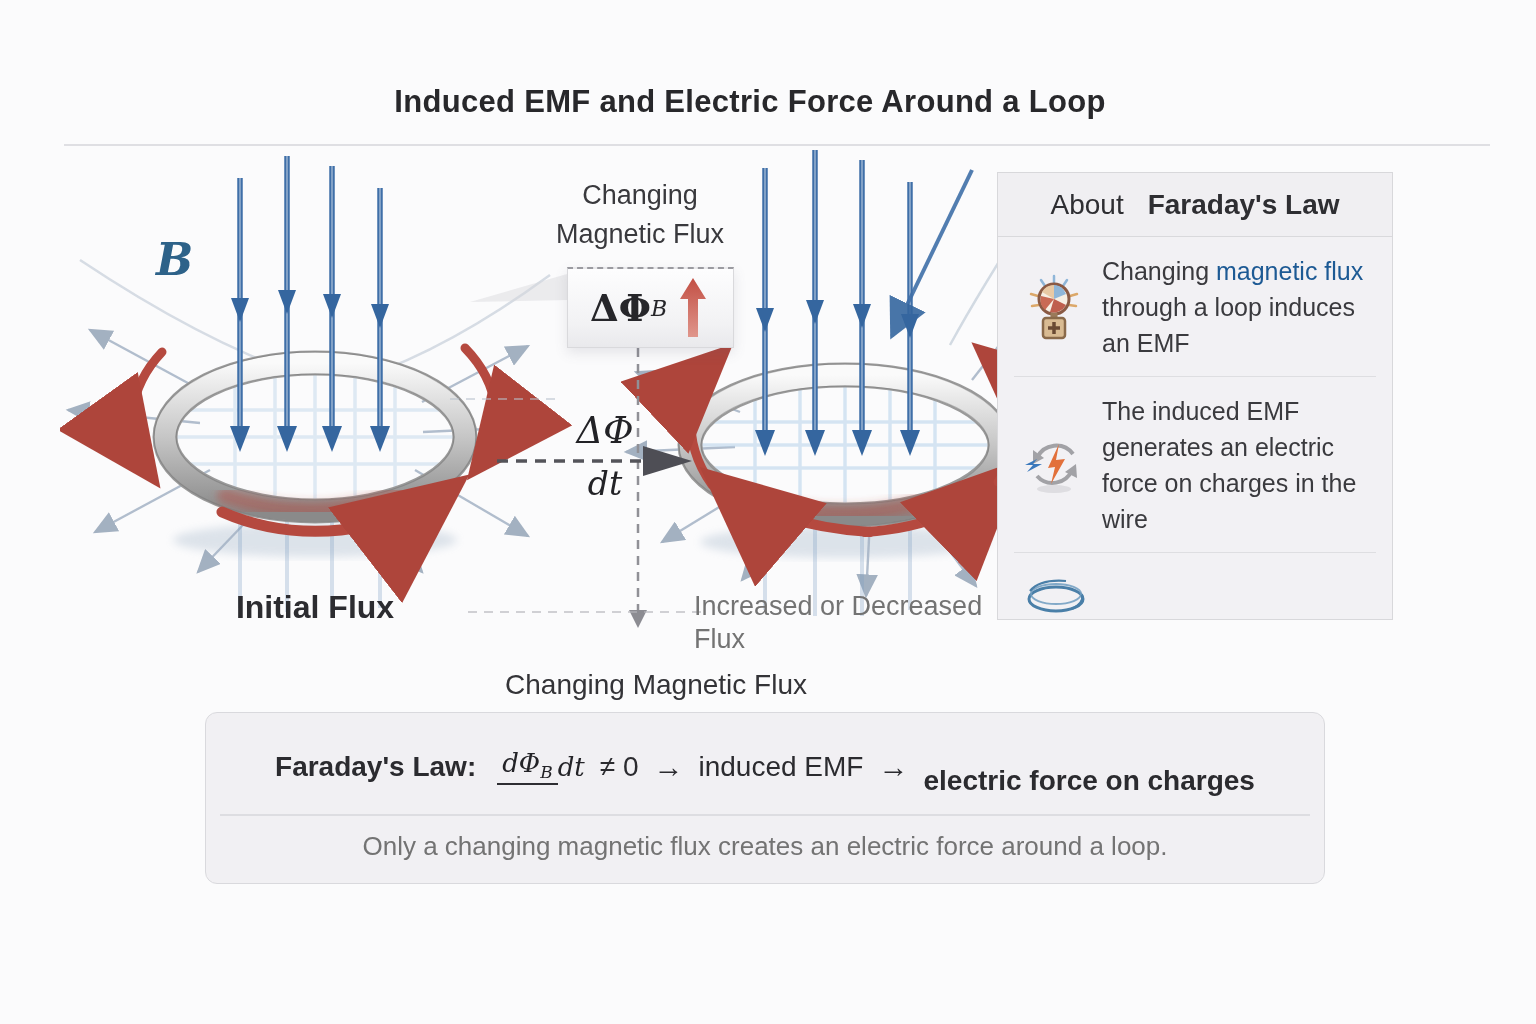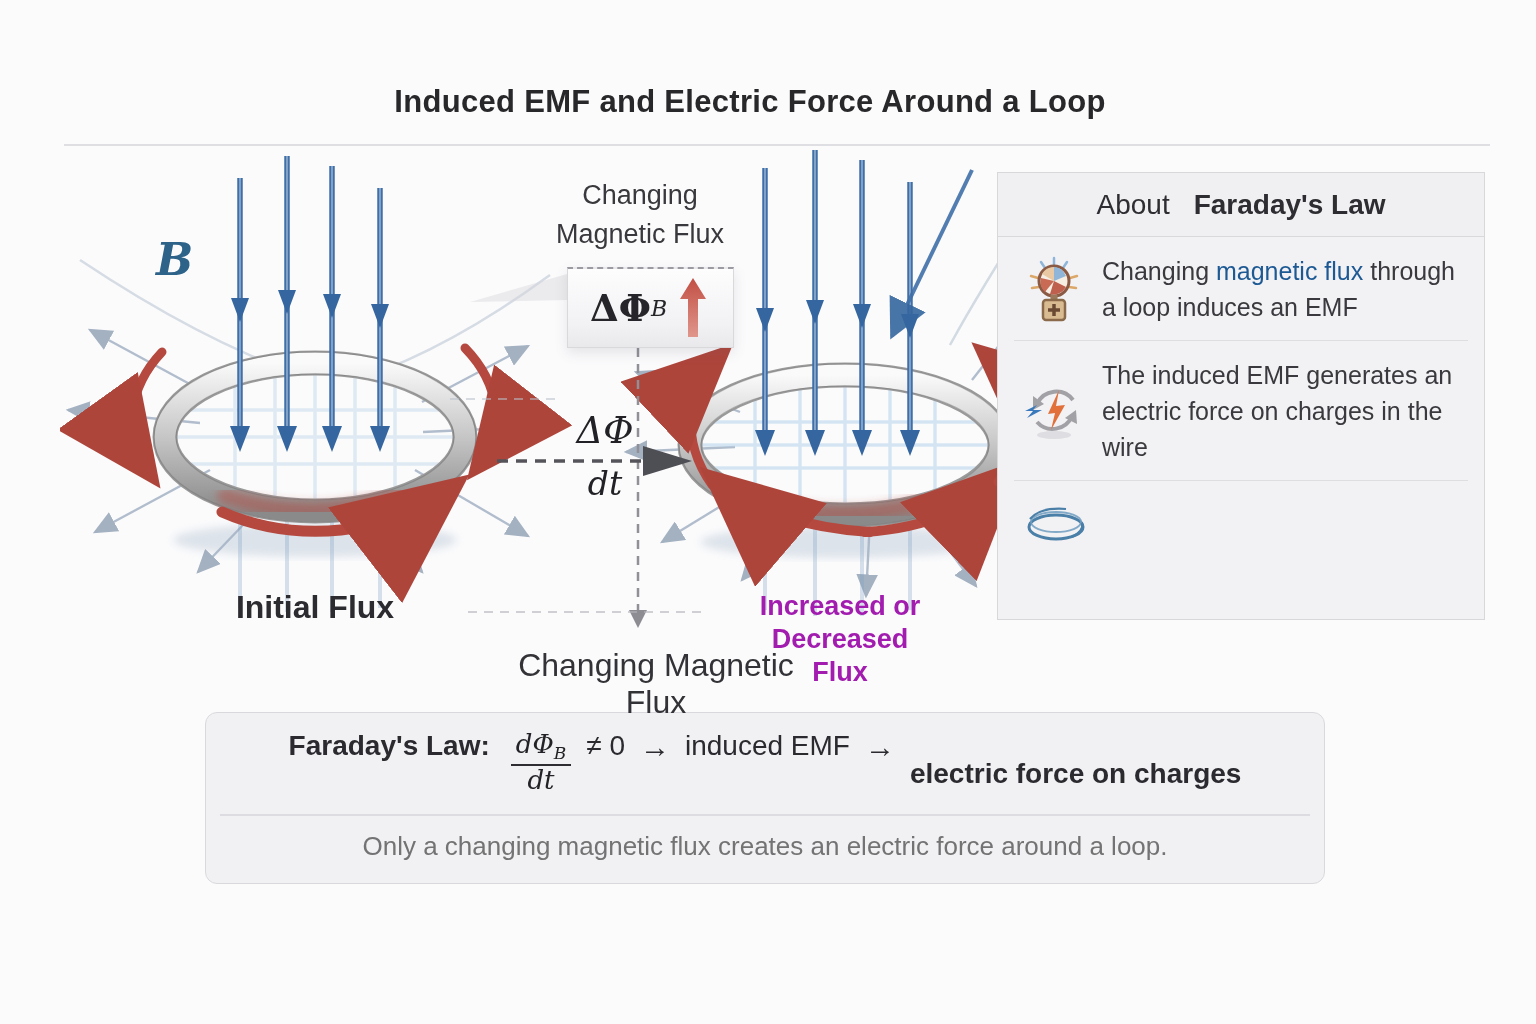--- a/index.html
+++ b/index.html
@@ -23,41 +23,41 @@
             border:1px solid #d9d9dc;border-top:2px dashed #9a9aa0;
             box-shadow:0 5px 12px rgba(90,90,110,.14);display:flex;align-items:center;padding-left:22px;}
   .flux-box .sym{font-family:"DejaVu Serif",serif;font-size:37px;font-weight:600;color:#26262a;}
   .flux-box sub{font-family:"DejaVu Serif",serif;font-style:italic;font-size:22px;color:#26262a;}
   .flux-arrow{margin-left:12px;}
   .rate-num{left:553px;top:409px;width:104px;text-align:center;font-family:"DejaVu Serif",serif;
             font-style:italic;font-size:37px;color:#222226;}
   .rate-den{left:553px;top:464px;width:104px;text-align:center;font-family:"DejaVu Serif",serif;
             font-style:italic;font-size:33px;color:#222226;}
   .initial-flux{left:210px;top:589px;width:210px;text-align:center;font-size:32px;font-weight:600;color:#2c2c30;}
-  .increased-flux{left:694px;top:590px;width:292px;text-align:center;font-size:27px;font-weight:700;
-                  color:#a21caf;line-height:33px;}
-  .chg-bottom{left:500px;top:647px;width:312px;text-align:center;font-size:32px;color:#333337;}
-  
-  .panel{left:997px;top:172px;width:488px;height:448px;background:#f2f1f4;border:1px solid #d8d8db;
+  .increased-flux{left:694px;top:590px;width:292px;text-align:left;font-size:27px;font-weight:400;
+                  color:#737373;line-height:33px;}
+  .chg-bottom{left:500px;top:669px;width:312px;text-align:center;font-size:28px;color:#333337;}
+  
+  .panel{left:997px;top:172px;width:396px;height:448px;background:#f2f1f4;border:1px solid #d8d8db;
          box-sizing:border-box;z-index:3;}
   .panel-header{height:63px;display:flex;align-items:center;justify-content:center;
                 border-bottom:1px solid #d9d9dc;background:#f0eff2;font-size:28px;color:#2e2e32;}
   .panel-header .bold{font-weight:700;margin-left:24px;}
   .panel-item{display:flex;align-items:center;gap:16px;padding:16px 20px 15px 24px;justify-content:space-between;}
   .panel-item .icon{flex:0 0 64px;display:flex;justify-content:center;}
   .panel-item .txt{font-size:25px;line-height:36px;color:#3a3a3e;}
   .panel-item .hl{color:#1d5a94;}
   .panel-divider{border-top:1px solid #dedee1;margin:0 16px;}
   
   .formula-box{left:205px;top:712px;width:1120px;height:172px;background:#f1f0f3;border:1px solid #d9d9dd;
                border-radius:12px;box-sizing:border-box;z-index:3;}
-  .formula-row{display:flex;justify-content:center;gap:15px;padding-top:17px;height:74px;
+  .formula-row{display:flex;align-items:center;justify-content:center;gap:15px;padding-top:17px;height:74px;
                font-size:28px;color:#2b2b2f;}
   .f-label{font-weight:600;margin-right:6px;}
-  .frac{display:inline-flex;flex-direction:column;align-items:center;font-family:"DejaVu Serif",serif;
+  .frac{display:inline-flex;flex-direction:row;align-items:center;font-family:"DejaVu Serif",serif;
         font-style:italic;font-size:26px;line-height:1.08;color:#232327;}
   .frac .num{border-bottom:2px solid #2e2e32;padding:0 5px 1px;}
   .frac sub{font-size:17px;}
   .f-arrow{font-size:30px;color:#2b2b2f;}
   .f-step2{font-weight:600;margin-top:28px;}
   .formula-divider{border-top:2px solid #dddde1;margin:10px 14px 0;}
   .formula-note{text-align:center;font-size:26px;color:#737373;padding-top:15px;}
 </style>
 </head>
 <body>

